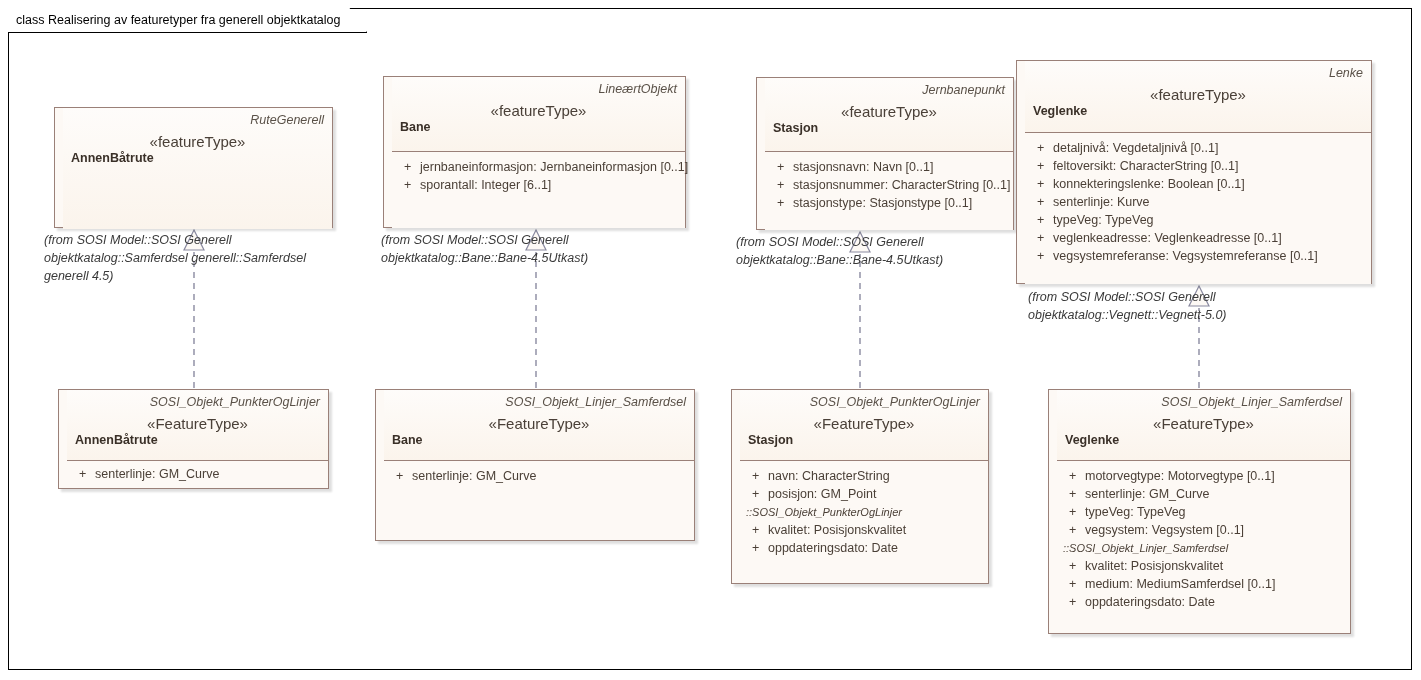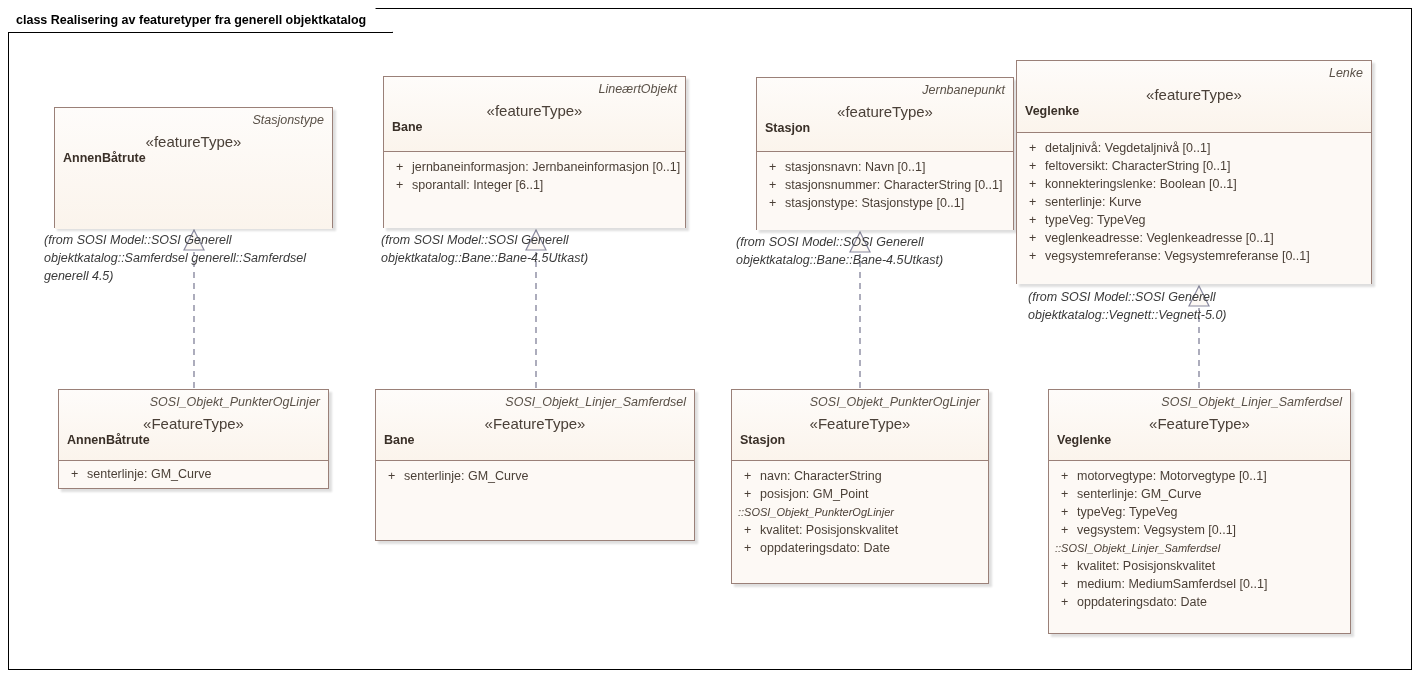--- a/index.html
+++ b/index.html
@@ -41,21 +41,21 @@
     height: 25px;
     background: #ffffff;
     border: 1px solid #000000;
     border-left: none;
     border-top: none;
     box-sizing: border-box;
     padding: 0 26px 0 8px;
     display: flex;
     align-items: center;
     font-size: 12.5px;
-    font-weight: bold;
+    font-weight: normal;
     color: #000000;
     white-space: nowrap;
     clip-path: polygon(0 0, calc(100% - 18px) 0, 100% 100%, 0 100%);
   }
 
   
   #connectors {
     position: absolute;
     left: 0;
     top: 0;
@@ -64,20 +64,21 @@
     pointer-events: none;
   }
 
   
   .uml-class {
     position: absolute;
     box-sizing: border-box;
     border: 1px solid #9a8078;
     background: #fdf9f5;
     box-shadow: 3px 3px 2px rgba(0,0,0,0.13);
+    padding-left: 8px;
   }
   .uml-head {
     position: relative;
     padding: 5px 8px 8px 8px;
     box-sizing: border-box;
     background: linear-gradient(180deg, #fefcfa 0%, #fbf4ec 100%);
   }
   .uml-class.has-attrs .uml-head {
     border-bottom: 1px solid #9a8078;
   }
@@ -174,21 +175,21 @@
     </g>
 
     <g>
       <line x1="1199" y1="388" x2="1199" y2="308" stroke="#8a8aa0" stroke-width="1.4" stroke-dasharray="6,5"></line>
       <polygon points="1199,286 1209,306 1189,306" fill="#fdf9f5" stroke="#8a8aa0" stroke-width="1.2"></polygon>
     </g>
   </svg>
 
   <div class="uml-class" style="left:54px; top:107px; width:279px; height:121px;">
     <div class="uml-head" style="height:121px;">
-      <div class="ns-label">Stasjonstype</div>
+      <div class="ns-label">RuteGenerell</div>
       <div class="stereotype">«featureType»</div>
       <div class="cls-name">AnnenBåtrute</div>
     </div>
   </div>
   <div class="from-note" style="left:44px; top:231px; width:300px;">
     <span>(from SOSI Model::SOSI Generell objektkatalog::Samferdsel generell::Samferdsel generell 4.5)</span>
   </div>
 
   <div class="uml-class has-attrs" style="left:383px; top:76px; width:303px; height:152px;">
     <div class="uml-head" style="height:75px;">

